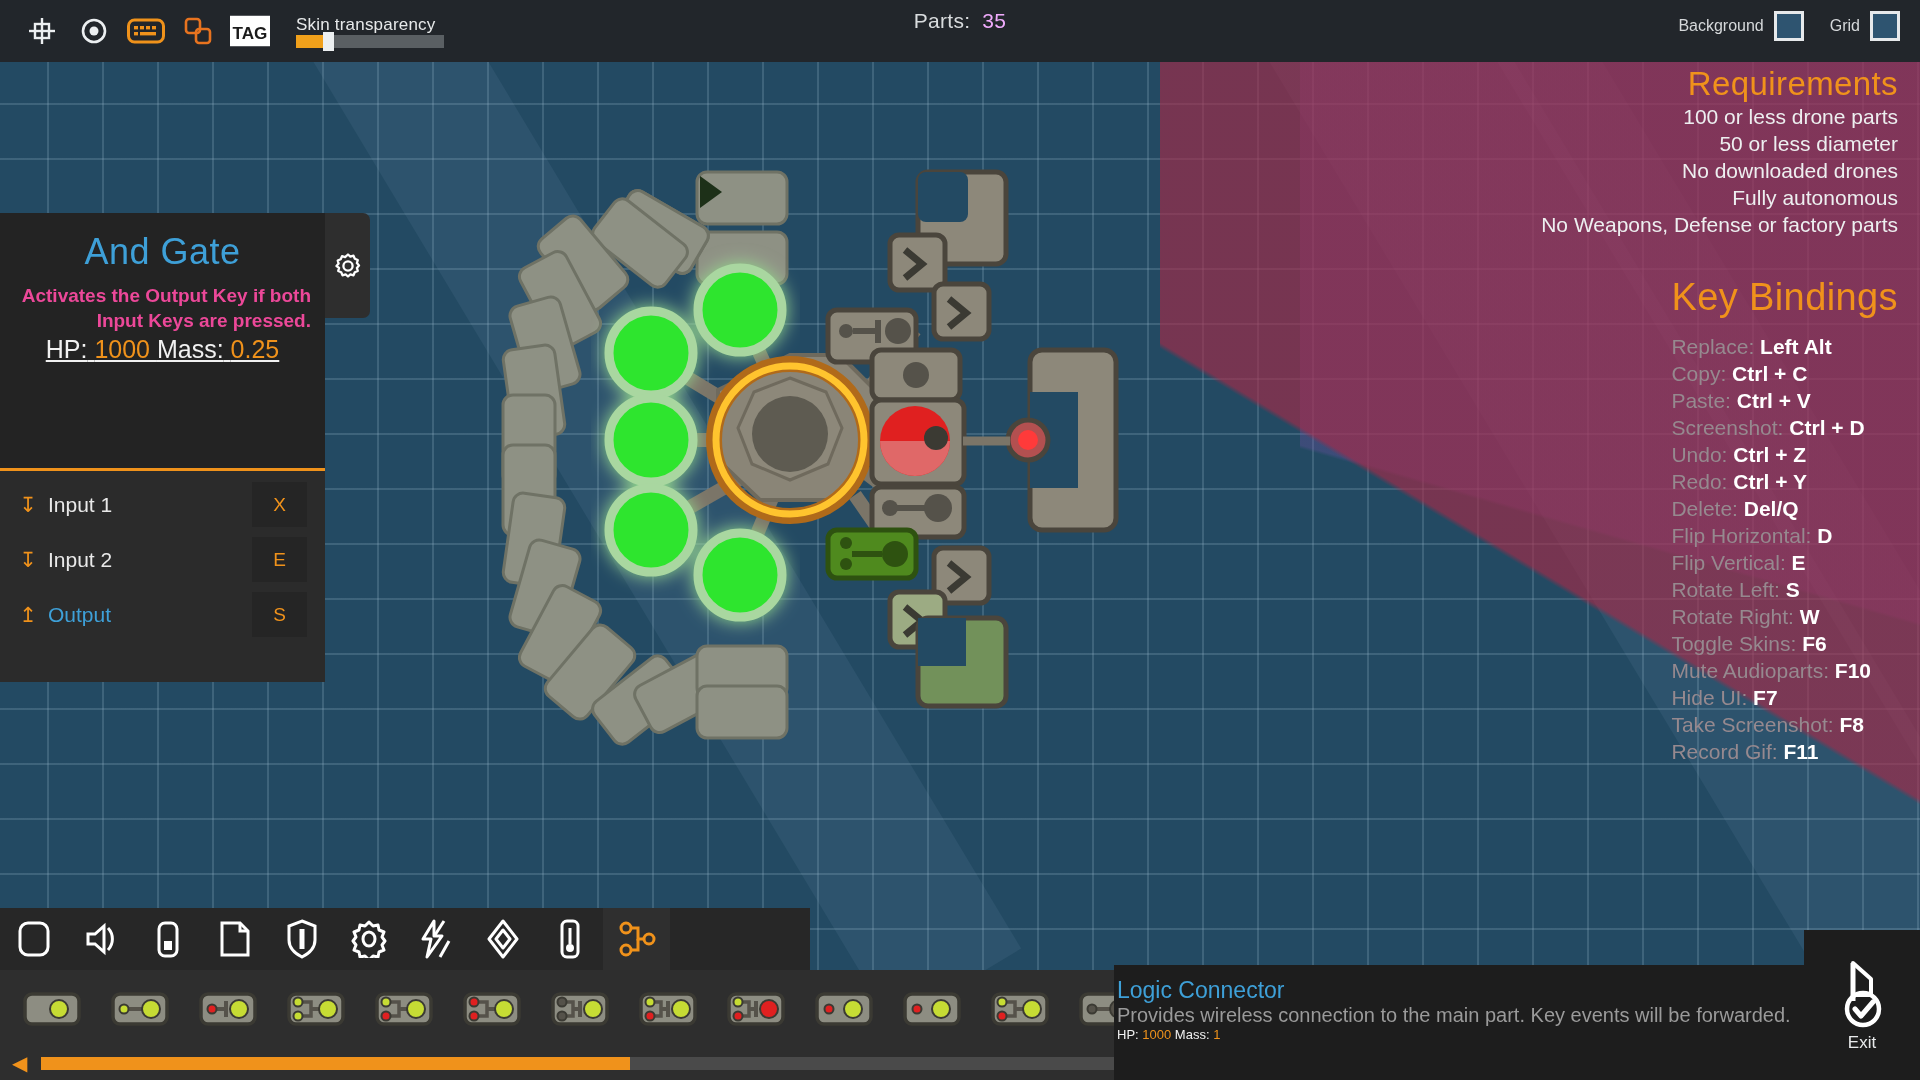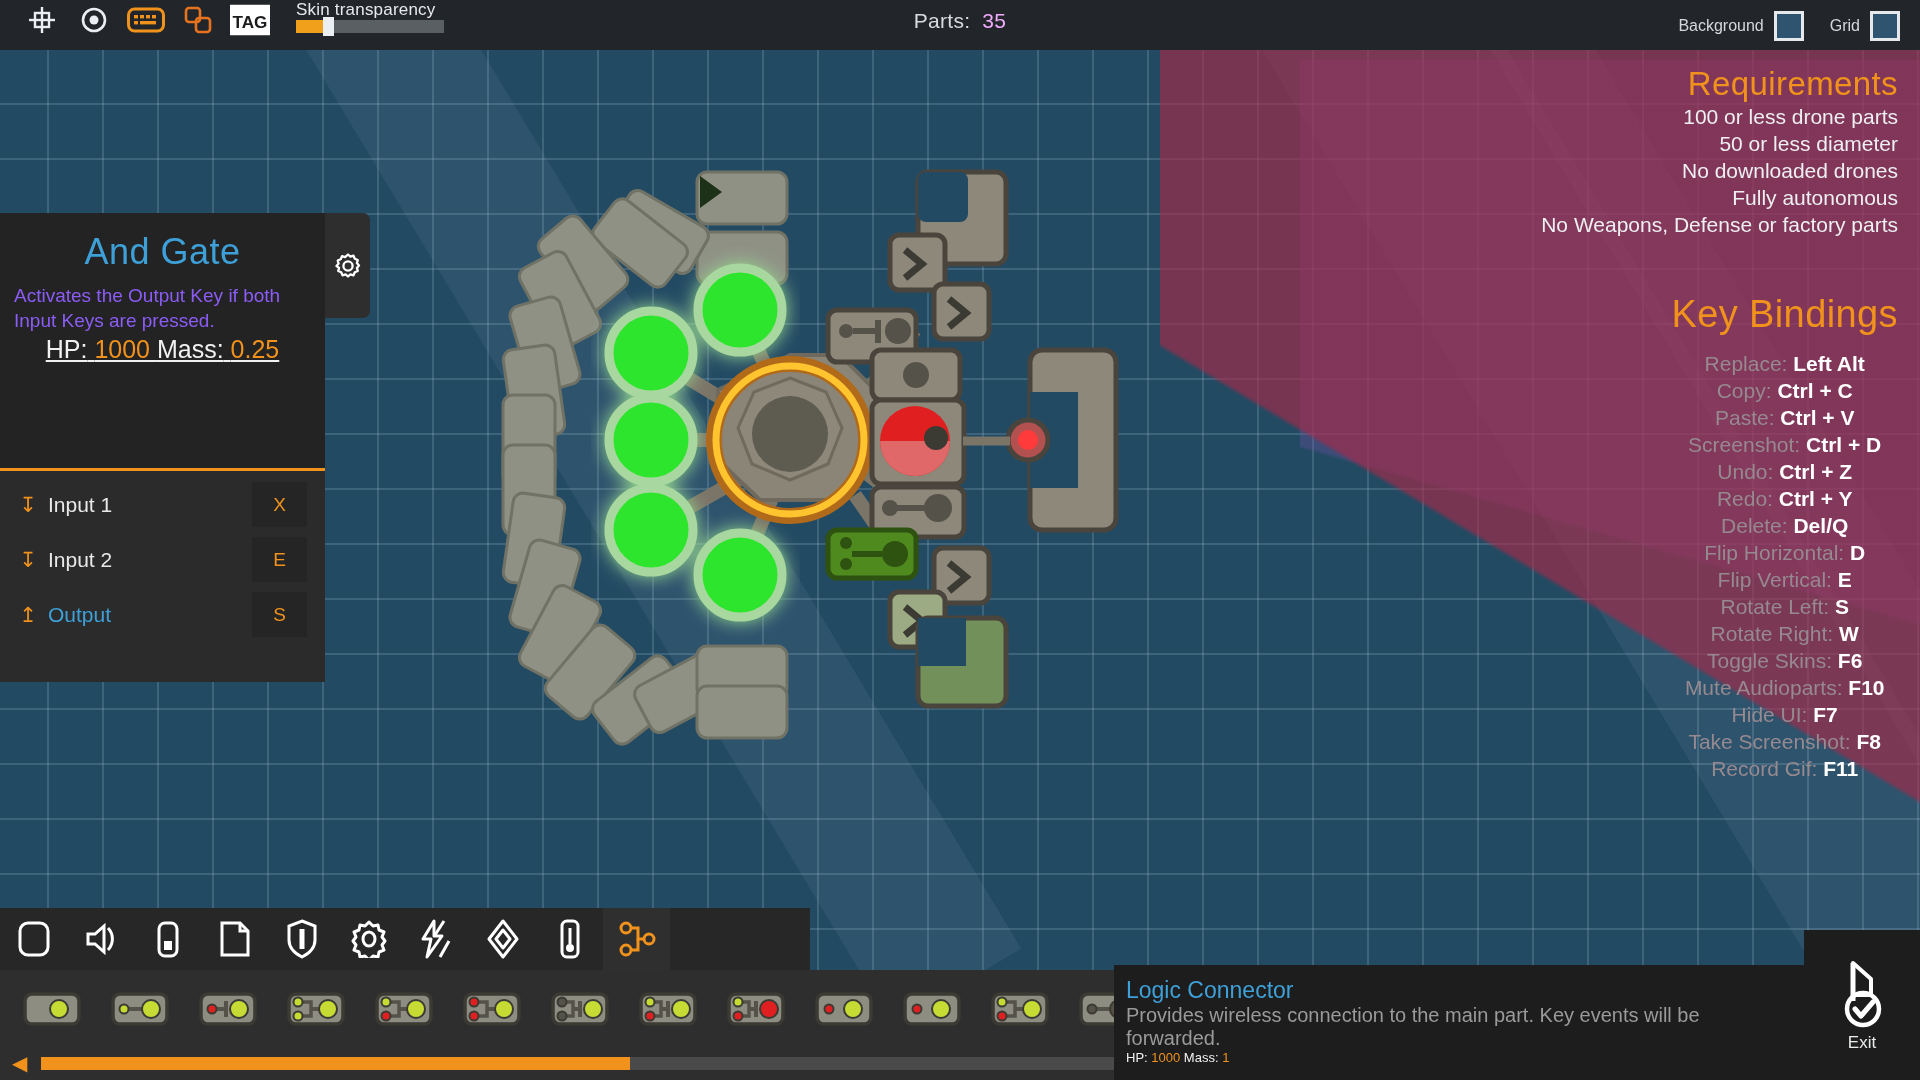--- a/index.html
+++ b/index.html
@@ -35,22 +35,22 @@
     position: absolute; right: 0; top: 0; width: 760px; height: 1080px;
     background: linear-gradient(211deg, rgba(170,40,70,.62) 0%, rgba(170,40,70,.62) 52%, rgba(170,40,70,0) 52.4%);
   }
   .purple-wedge {
     position: absolute; right: 0; top: 60px; width: 620px; height: 760px;
     background: linear-gradient(196deg, rgba(120,80,170,.30) 0%, rgba(120,80,170,.30) 60%, rgba(120,80,170,0) 60.4%);
   }
 
   
   .topbar {
-    position: absolute; left: 0; top: 0; width: 1920px; height: 50px;
-    background: #22262b; display: flex; align-items: flex-start; z-index: 40;
+    position: absolute; left: 0; top: 0; width: 1920px; height: 62px;
+    background: #22262b; display: flex; align-items: center; z-index: 40;
   }
   .tb-icons { display: flex; align-items: center; gap: 12px; margin-left: 22px; }
   .tb-ico { width: 40px; height: 40px; display: flex; align-items: center; justify-content: center; cursor: pointer; }
   .skin-wrap { margin-left: 26px; display: flex; flex-direction: column; gap: 0; }
   .skin-label { color: #e7e9ea; font-size: 17px; letter-spacing: .2px; }
   .skin-track {
     width: 148px; height: 13px; background: #5a5f63; position: relative; cursor: pointer;
   }
   .skin-fill { position: absolute; left: 0; top: 0; height: 13px; width: 26px; background: #f0a01b; }
   .skin-knob { position: absolute; left: 26px; top: -3px; width: 11px; height: 19px; background: #eceff1; }
@@ -72,21 +72,21 @@
   .info-panel {
     position: absolute; left: 0; top: 205px; width: 325px; z-index: 30;
     background: #232323;
     margin-top: 8px;
   }
   .info-top { padding: 18px 14px 0; min-height: 255px; position: relative; }
   .info-title {
     text-align: center; color: #3ea0d8; font-size: 36px; letter-spacing: .5px;
   }
   .info-desc {
-    text-align: left; color: #8b5cf6; font-size: 19px; line-height: 25px; margin-top: 10px;
+    text-align: right; color: #ec4899; font-size: 19px; line-height: 25px; margin-top: 10px; font-weight: bold;
   }
   .info-stats { text-align: center; font-size: 25px; margin-top: 2px; color: #f1f1f1; text-decoration: underline; }
   .info-stats .v { color: #f0921b; }
   .info-sep { height: 3px; background: #f0921b; }
   .io-list { background: #2b2b2b; padding: 6px 0 40px; }
   .io-row {
     display: flex; align-items: center; height: 55px; padding: 0 18px; cursor: pointer;
   }
   .io-arrow { width: 20px; font-size: 21px; color: #f0921b; text-align: center; }
   .io-name { font-size: 21px; color: #e9e9e9; margin-left: 10px; flex: 1; }
@@ -99,21 +99,21 @@
     position: absolute; left: 325px; top: 0; width: 45px; height: 105px;
     background: #2e2e2e; border-radius: 0 7px 7px 0;
     display: flex; align-items: center; justify-content: center; cursor: pointer;
   }
 
   
   .req-panel { position: absolute; right: 22px; top: 65px; text-align: right; z-index: 20; }
   .req-title { color: #f0921b; font-size: 33px; letter-spacing: .4px; }
   .req-item { color: #edeff0; font-size: 21px; line-height: 27px; }
 
-  .kb-panel { position: absolute; right: 22px; top: 293px; text-align: center; z-index: 20; }
+  .kb-panel { position: absolute; right: 22px; top: 276px; text-align: left; z-index: 20; }
   .kb-title { color: #f0921b; font-size: 38px; letter-spacing: .4px; margin-bottom: 14px; }
   .kb-row { font-size: 21px; line-height: 27px; color: #ffffff; }
   .kb-row .lbl { color: #96898f; }
   .kb-row .val { color: #ffffff; font-weight: bold; }
 
   
   .catbar {
     position: absolute; left: 0; bottom: 110px; width: 810px; height: 62px;
     background: #272727; display: flex; align-items: center; z-index: 30;
   }
@@ -130,21 +130,21 @@
   .parts-row { display: flex; align-items: center; height: 78px; padding-left: 18px; gap: 20px; }
   .part-cell { width: 68px; height: 50px; display: flex; align-items: center; justify-content: center; cursor: pointer; }
   .scroll-row { display: flex; align-items: center; height: 30px; padding: 0 6px; gap: 8px; }
   .scroll-arrow { color: #f0921b; font-size: 20px; cursor: pointer; padding: 0 6px; }
   .scroll-track { flex: 1; height: 13px; background: #4a4a4a; position: relative; cursor: pointer; }
   .scroll-thumb { position: absolute; left: 0; top: 0; height: 13px; width: 590px; background: #f0921b; }
 
   
   .tooltip {
     position: absolute; right: 116px; bottom: 0; width: 690px; height: 115px;
-    background: #1d1d1d; z-index: 45; padding: 12px 12px;
+    background: #1d1d1d; z-index: 45; padding: 12px 3px;
   }
   .tt-title { color: #3ea0d8; font-size: 23px; }
   .tt-desc { color: #9a9a9a; font-size: 20px; line-height: 23px; }
   .tt-stats { font-size: 13px; color: #f1f1f1; }
   .tt-stats .v { color: #f0921b; }
 
   .exit-btn {
     position: absolute; right: 0; bottom: 0; width: 116px; height: 150px;
     background: #1d1d1d; z-index: 46; display: flex; flex-direction: column;
     align-items: center; justify-content: center; gap: 4px; cursor: pointer;

